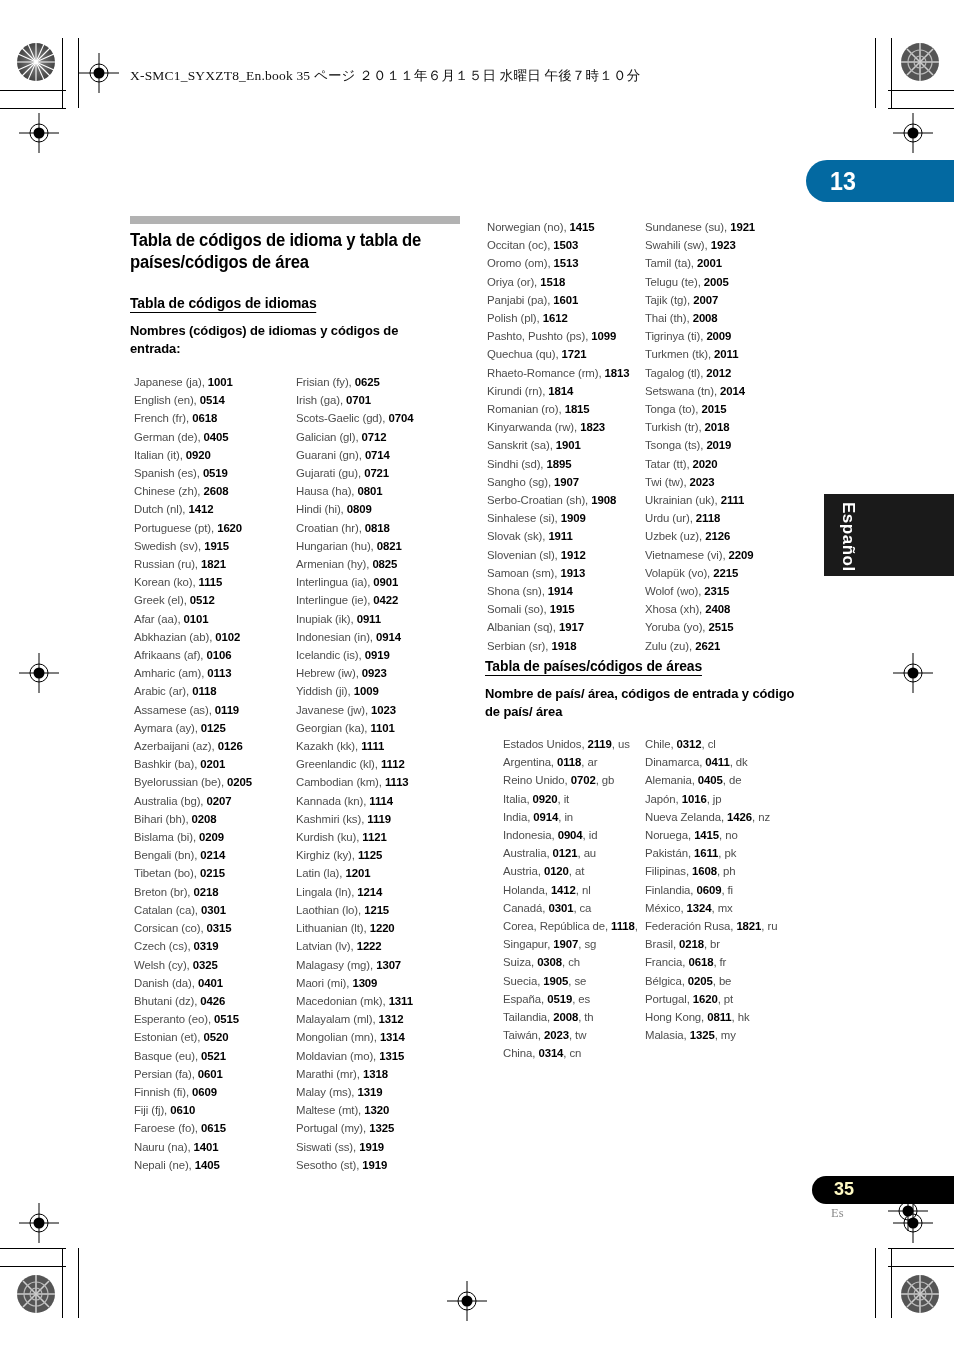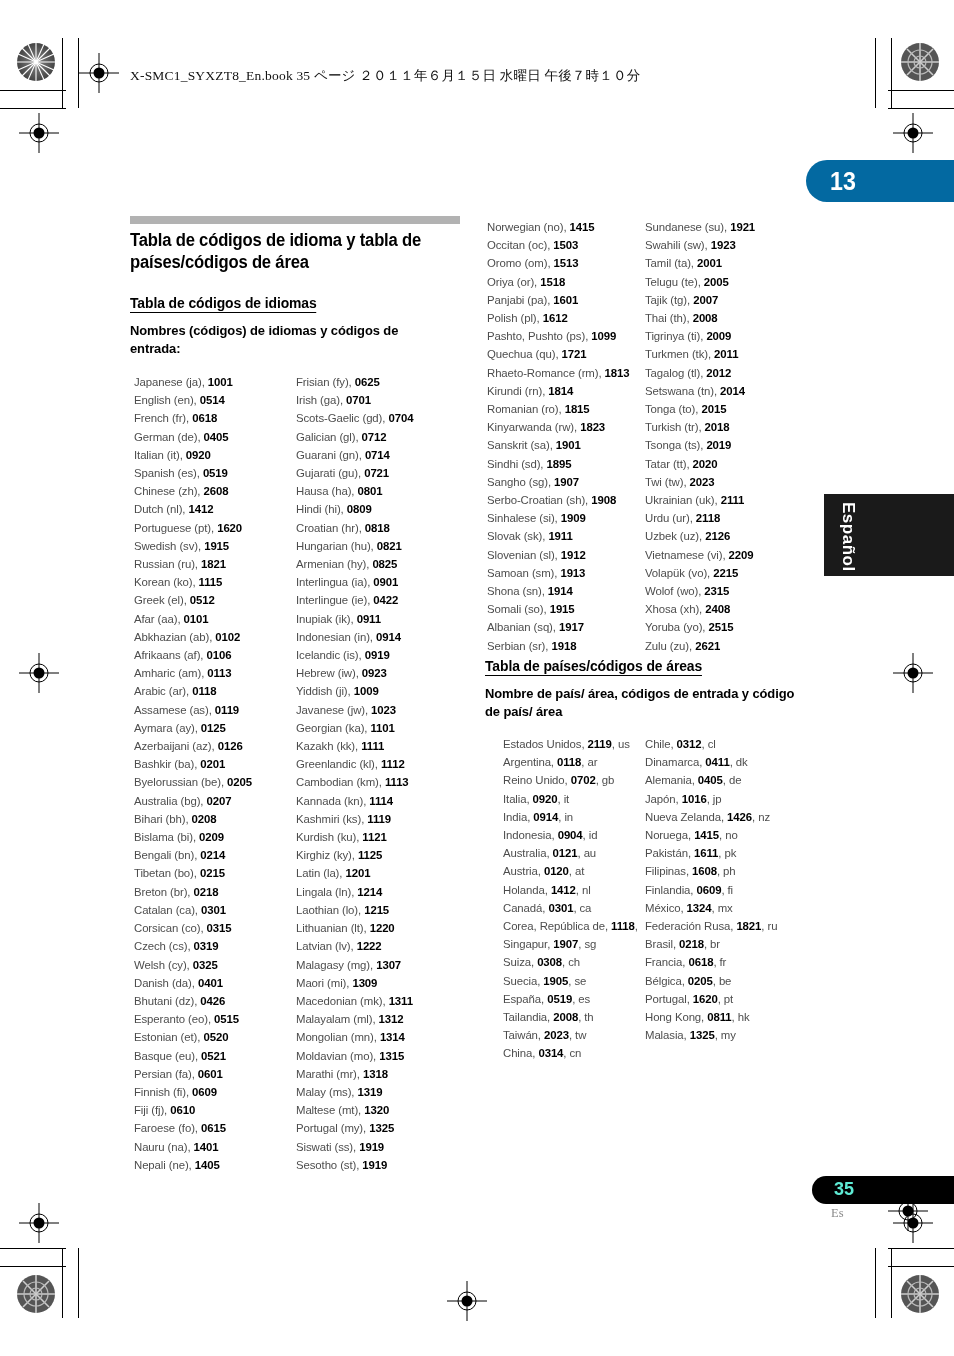--- a/index.html
+++ b/index.html
@@ -87,21 +87,21 @@
     left:14px;top:8px;
     letter-spacing:.5px;
   }
 
   
   .pagenum{
     position:absolute;left:812px;top:1176px;width:142px;height:28px;
     background:#000;border-radius:14px 0 0 14px;
   }
   .pagenum span{
-    position:absolute;left:22px;top:3px;color:#5eead4;font-size:18px;font-weight:bold;
+    position:absolute;left:22px;top:3px;color:#fef9c3;font-size:18px;font-weight:bold;
   }
   .pagelang{
     position:absolute;left:831px;top:1206px;color:#8a8a8a;font-size:12.5px;
     font-family:"Liberation Serif", serif;
   }
 </style>
 </head>
 <body>
 
 <div class="page">

